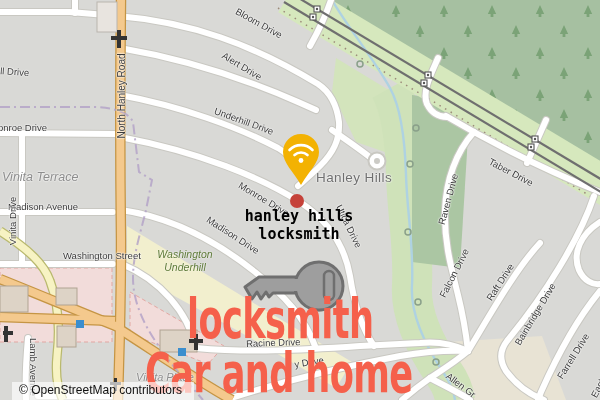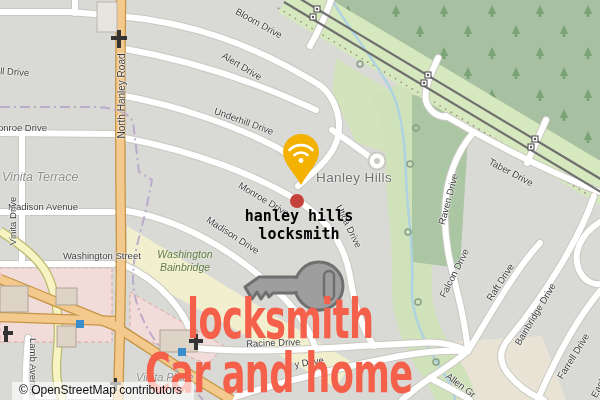--- a/index.html
+++ b/index.html
@@ -243,21 +243,21 @@
   <div class="st ctr" style="left:535px;top:314px;transform:translate(-50%,-50%) rotate(-59deg);">Bainbridge Drive</div>
   <div class="st ctr" style="left:573px;top:356px;transform:translate(-50%,-50%) rotate(-58deg);">Farrell Drive</div>
   <div class="st ctr" style="left:461px;top:385px;transform:translate(-50%,-50%) rotate(37deg);">Allen Gr</div>
   <div class="st ctr" style="left:599px;top:386px;transform:translate(-50%,-50%) rotate(-62deg);">Eagle</div>
 
   <div class="town" style="left:316px;top:170px;">Hanley Hills</div>
   <div class="place" style="left:2px;top:170px;font-size:12.5px;">Vinita Terrace</div>
   <div class="place" style="left:136px;top:371px;font-size:11px;">Vinita Place</div>
   <div class="schoollbl">
     <div>Washington</div>
-    <div>Bainbridge</div>
+    <div>Underhill</div>
   </div>
 
   <div id="red-dot" style="background:#c5423a;"></div>
 
   <div id="marker-title">
     <div>hanley hills</div>
     <div>locksmith</div>
   </div>
 
   <div class="headline" style="left:187px;top:292px;color:#f5604b;">locksmith</div>

